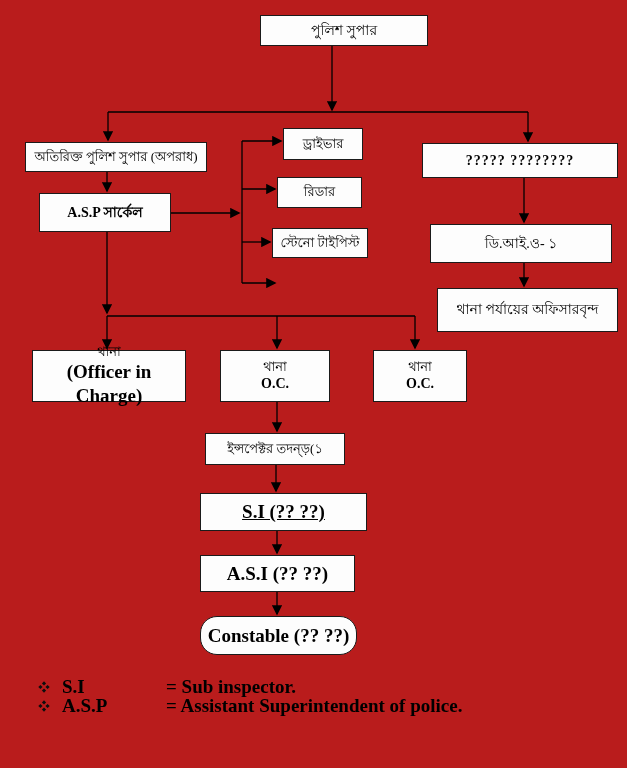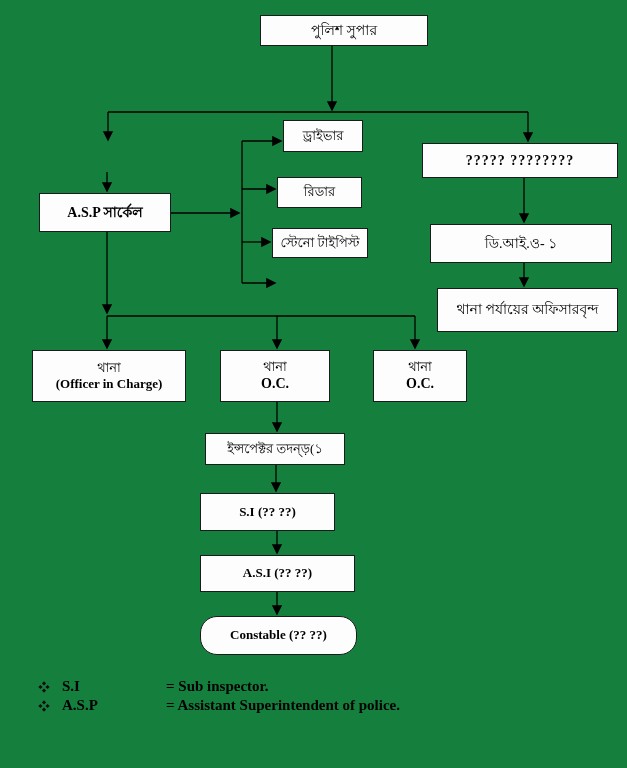--- a/index.html
+++ b/index.html
@@ -1,43 +1,43 @@
 <!DOCTYPE html>
 <html><head>
 <meta charset="utf-8">
 <style>
   html,body{margin:0;padding:0;background:#ffffff;}
   .canvas{
     position:relative;
     width:627px;height:768px;
-    background:#15803d;
+    background:#b91c1c;
     font-family:"Liberation Serif","DejaVu Serif",serif;
     color:#000;
     overflow:hidden;
   }
   .wires{position:absolute;left:0;top:0;width:627px;height:768px;}
   .node{
     position:absolute;
     box-sizing:border-box;
     border:1.6px solid #1b1b1b;
     background:#fdfdfd;
     display:flex;flex-direction:column;
     align-items:center;justify-content:center;
     text-align:center;
     font-size:13px;
     line-height:1.25;
   }
   .bn{font-family:"Liberation Serif","DejaVu Serif",serif;}
   .bold{font-weight:bold;}
   .fs14{font-size:14px;}
-  .fs15{font-size:13px;}
+  .fs15{font-size:19px;}
   .legend{
     position:absolute;left:38px;top:679px;
     display:flex;flex-direction:column;gap:4px;
-    font-weight:bold;font-size:15px;
+    font-weight:bold;font-size:19px;
   }
   .legend-row{display:flex;align-items:center;height:15px;}
   .bullet{
     width:8px;height:8px;
     transform:rotate(45deg);
     display:grid;
     grid-template-columns:1fr 1fr;grid-template-rows:1fr 1fr;
     gap:1.4px;
     margin:0 14px 0 2px;
     flex:0 0 auto;
@@ -84,24 +84,25 @@
 
       <line x1="277" y1="402" x2="277" y2="431" marker-end="url(#arw)"></line>
       <line x1="276" y1="465" x2="276" y2="491" marker-end="url(#arw)"></line>
       <line x1="277" y1="531" x2="277" y2="553" marker-end="url(#arw)"></line>
       <line x1="277" y1="592" x2="277" y2="614" marker-end="url(#arw)"></line>
     </g>
   </svg>
 
   <div class="node bn fs14" style="left:260px;top:15px;width:168px;height:31px;">পুলিশ সুপার</div>
 
+  <div class="node bn" style="left:25px;top:142px;width:182px;height:30px;">অতিরিক্ত পুলিশ সুপার (অপরাধ)</div>
 
   <div class="node bn bold fs14" style="left:39px;top:193px;width:132px;height:39px;">A.S.P সার্কেল</div>
 
-  <div class="node bn" style="left:283px;top:120px;width:80px;height:32px;">ড্রাইভার</div>
+  <div class="node bn" style="left:283px;top:128px;width:80px;height:32px;">ড্রাইভার</div>
 
   <div class="node bn" style="left:277px;top:177px;width:85px;height:31px;">রিডার</div>
 
   <div class="node bn" style="left:272px;top:228px;width:96px;height:30px;">স্টেনো টাইপিস্ট</div>
 
 
   <div class="node bold fs14" style="left:422px;top:143px;width:196px;height:35px;letter-spacing:1px;">????? ????????</div>
 
   <div class="node bn fs14" style="left:430px;top:224px;width:182px;height:39px;">ডি.আই.ও- ১</div>
 
@@ -117,21 +118,21 @@
     <span class="bold fs14">O.C.</span>
   </div>
 
   <div class="node" style="left:373px;top:350px;width:94px;height:52px;">
     <span class="bn">থানা</span>
     <span class="bold fs14">O.C.</span>
   </div>
 
   <div class="node bn" style="left:205px;top:433px;width:140px;height:32px;justify-content:center;">ইন্সপেক্টর তদন্ড়(১</div>
 
-  <div class="node bold fs15" style="left:200px;top:493px;width:135px;height:38px;">S.I (?? ??)</div>
+  <div class="node bold fs15" style="left:200px;top:493px;width:167px;height:38px;text-decoration:underline;">S.I (?? ??)</div>
 
   <div class="node bold fs15" style="left:200px;top:555px;width:155px;height:37px;">A.S.I (?? ??)</div>
 
   <div class="node bold fs15" style="left:200px;top:616px;width:157px;height:39px;border-radius:17px;">Constable (?? ??)</div>
 
   <div class="legend">
     <div class="legend-row">
       <span class="bullet">
           <i></i>
           <i></i>

